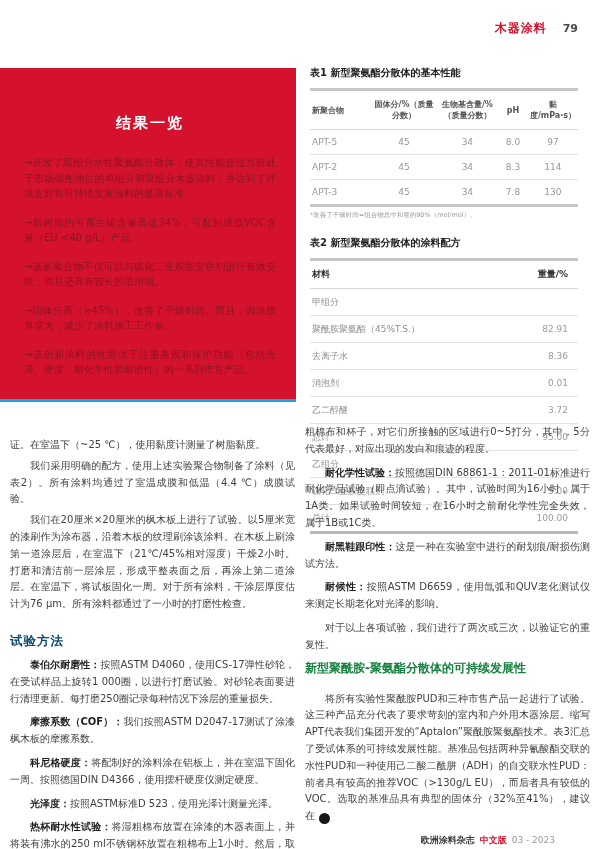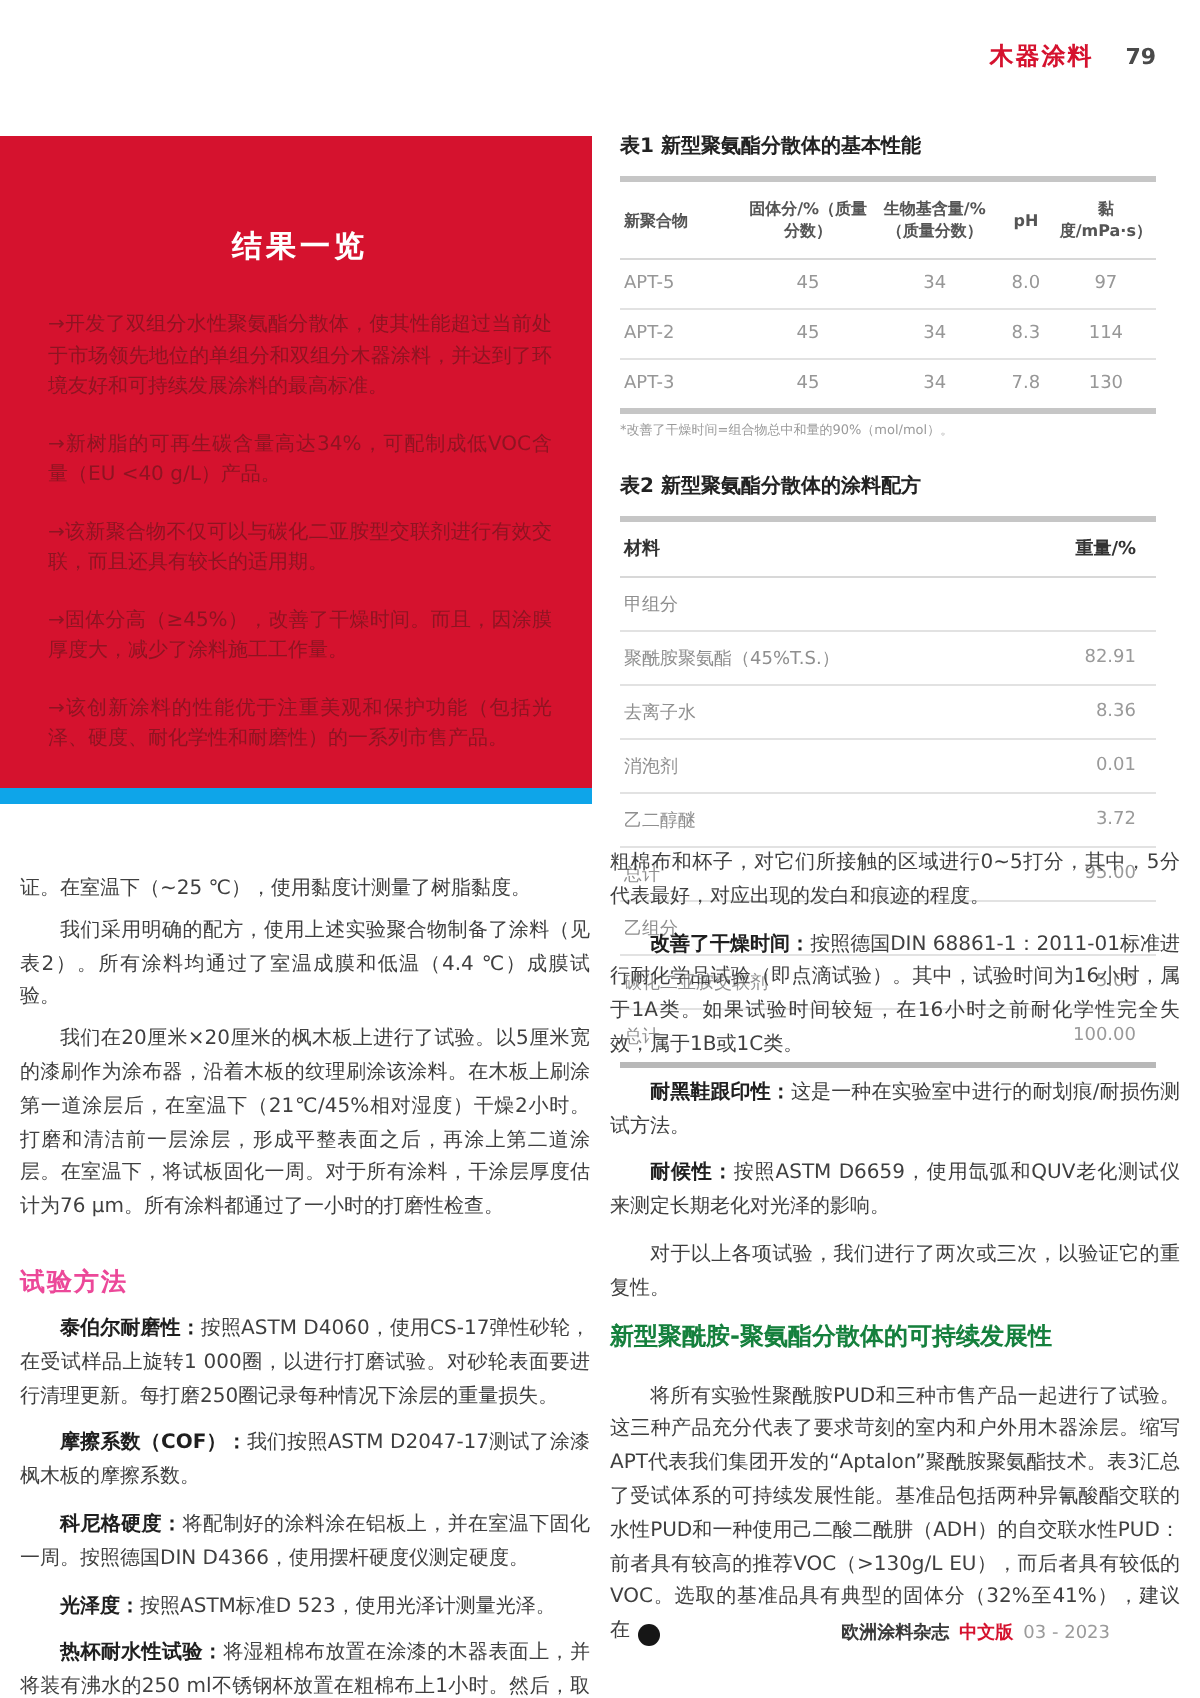--- a/index.html
+++ b/index.html
@@ -11,21 +11,21 @@
     text-decoration:underline;
   }
   
   .hdr { position:absolute; top:20px; right:22px; display:flex; align-items:baseline; gap:16px; }
   .hdr .sec { color:#d5122e; font-weight:bold; font-size:12px; letter-spacing:1px; }
   .hdr .pg  { color:#4a4a4a; font-size:11px; font-weight:bold; }
 
   
   .rbox {
     position:absolute; left:0; top:68px; width:296px; height:334px;
-    background:#d5122e; border-bottom:8px solid #0ea5e9;
+    background:#d5122e; border-bottom:3px solid #0ea5e9;
     padding:46px 20px 0 24px;
   }
   .rbox h2 { color:#ffffff; font-size:15px; text-align:center; letter-spacing:2px; margin-bottom:22px; font-weight:bold; }
   .rbox p  { color:#8e1422; font-size:10px; line-height:15.5px; text-align:justify; margin-bottom:13px; font-weight:500; }
 
   
   .rtop { position:absolute; left:310px; top:66px; width:268px; }
   .tcap { font-size:10px; font-weight:bold; color:#222; margin-bottom:8px; }
   table { border-collapse:collapse; width:100%; }
   .t1 { border-top:3px solid #c6c6c6; border-bottom:3px solid #c6c6c6; margin-bottom:4px; }
@@ -42,30 +42,30 @@
   .t2 td.num { text-align:right; padding-right:10px; color:#9a9a9a; }
   .t2 tr:last-child td { border-bottom:none; }
 
   
   .colL { position:absolute; left:10px;  top:437px; width:285px; }
   .colR { position:absolute; left:305px; top:424px; width:285px; }
   .colL p, .colR p { font-size:10px; line-height:16.8px; text-align:justify; color:#3f3f3f; margin-bottom:4px; }
   p.ind { text-indent:2em; }
   p.mth { text-indent:2em; margin:7px 0; }
   p.mth b { color:#1f1f1f; }
-  .redhead  { color:#ec4899; font-size:12.5px; font-weight:bold; margin:20px 0 4px 0; letter-spacing:1px; }
+  .redhead  { color:#0c4a6e; font-size:12.5px; font-weight:bold; margin:20px 0 4px 0; letter-spacing:1px; }
   .redhead2 { color:#15803d; font-size:12px;   font-weight:bold; margin:6px 0 14px 0; }
   .cont-icon {
     display:inline-block; width:11px; height:11px; border-radius:50%;
     background:#161616; color:#fff; font-size:7px; line-height:11px;
     text-align:center; margin-left:4px; vertical-align:-1px; font-weight:bold;
   }
 
   
-  .ftr { position:absolute; top:810px; right:45px; font-size:9px; display:flex; gap:5px; align-items:baseline; }
+  .ftr { position:absolute; top:834px; right:45px; font-size:9px; display:flex; gap:5px; align-items:baseline; }
   .ftr .j { color:#3a3a3a; font-weight:bold; }
   .ftr .e { color:#d5122e; font-weight:bold; }
   .ftr .i { color:#9a9a9a; }
 </style>
 </head>
 <body>
 
 <div class="page">
 
   <div class="hdr">
@@ -176,21 +176,21 @@
     <div class="redhead">试验方法</div>
     <p class="mth"><b>泰伯尔耐磨性：</b><span>按照ASTM D4060，使用CS-17弹性砂轮，在受试样品上旋转1 000圈，以进行打磨试验。对砂轮表面要进行清理更新。每打磨250圈记录每种情况下涂层的重量损失。</span></p>
     <p class="mth"><b>摩擦系数（COF）：</b><span>我们按照ASTM D2047-17测试了涂漆枫木板的摩擦系数。</span></p>
     <p class="mth"><b>科尼格硬度：</b><span>将配制好的涂料涂在铝板上，并在室温下固化一周。按照德国DIN D4366，使用摆杆硬度仪测定硬度。</span></p>
     <p class="mth"><b>光泽度：</b><span>按照ASTM标准D 523，使用光泽计测量光泽。</span></p>
     <p class="mth"><b>热杯耐水性试验：</b><span>将湿粗棉布放置在涂漆的木器表面上，并将装有沸水的250 ml不锈钢杯放置在粗棉布上1小时。然后，取下</span></p>
   </div>
 
   <div class="colR">
     <p>粗棉布和杯子，对它们所接触的区域进行0~5打分，其中，5分代表最好，对应出现的发白和痕迹的程度。</p>
-    <p class="mth"><b>改善了干燥时间：</b><span>按照德国DIN 68861-1：2011-01标准进行耐化学品试验（即点滴试验）。其中，试验时间为16小时，属于1A类。如果试验时间较短，在16小时之前耐化学性完全失效，属于1B或1C类。</span></p>
+    <p class="mth"><b>耐化学性试验：</b><span>按照德国DIN 68861-1：2011-01标准进行耐化学品试验（即点滴试验）。其中，试验时间为16小时，属于1A类。如果试验时间较短，在16小时之前耐化学性完全失效，属于1B或1C类。</span></p>
     <p class="mth"><b>耐黑鞋跟印性：</b><span>这是一种在实验室中进行的耐划痕/耐损伤测试方法。</span></p>
     <p class="mth"><b>耐候性：</b><span>按照ASTM D6659，使用氙弧和QUV老化测试仪来测定长期老化对光泽的影响。</span></p>
     <p class="ind">对于以上各项试验，我们进行了两次或三次，以验证它的重复性。</p>
     <div class="redhead2">新型聚酰胺-聚氨酯分散体的可持续发展性</div>
     <p class="ind"><span>将所有实验性聚酰胺PUD和三种市售产品一起进行了试验。这三种产品充分代表了要求苛刻的室内和户外用木器涂层。缩写APT代表我们集团开发的“Aptalon”聚酰胺聚氨酯技术。表3汇总了受试体系的可持续发展性能。基准品包括两种异氰酸酯交联的水性PUD和一种使用己二酸二酰肼（ADH）的自交联水性PUD：前者具有较高的推荐VOC（&gt;130g/L EU），而后者具有较低的VOC。选取的基准品具有典型的固体分（32%至41%），建议在</span><span class="cont-icon">❯</span></p>
   </div>
 
   <div class="ftr">
     <span class="j">欧洲涂料杂志</span>
     <span class="e">中文版</span>

